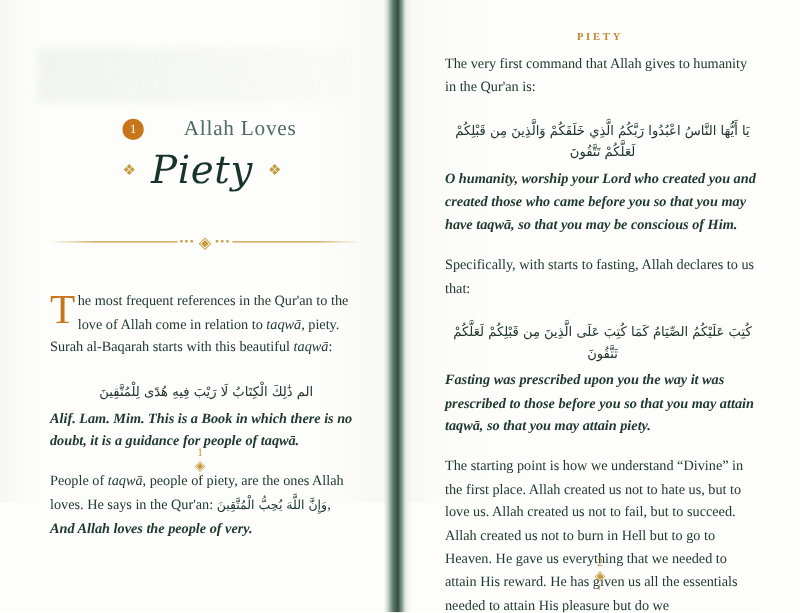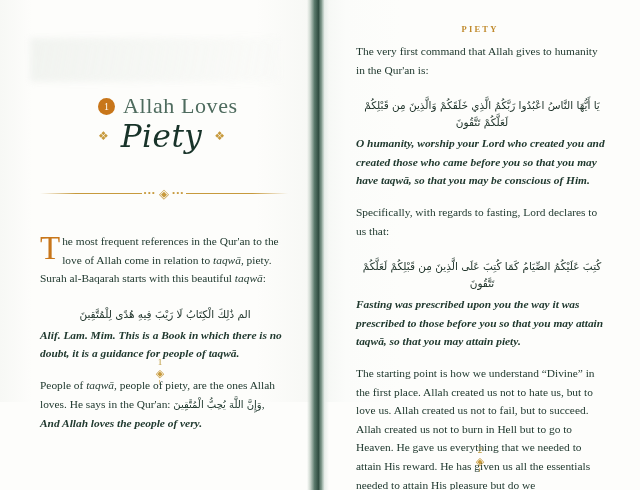--- a/index.html
+++ b/index.html
@@ -126,24 +126,25 @@
     height: 17px;
     border-radius: 50%;
     background: #c8761a;
     color: #fffdf8;
     font-size: 10px;
     line-height: 17px;
     text-align: center;
     font-family: "Liberation Serif", serif;
   }
   .chap-kicker {
-    font-size: 22px;
+    font-size: 17px;
     color: #4e6b5e;
     letter-spacing: .6px;
     font-family: "Liberation Serif", serif;
+    margin-left: 24px;
   }
 
   .chap-title-row {
     position: absolute;
     left: 98px;
     top: 118px;
     display: flex;
     align-items: center;
     gap: 12px;
   }
@@ -285,21 +286,21 @@
       <div class="folio-orn">◈</div>
       <div class="folio-tail">⁞</div>
     </div>
   </div>
 
   <div class="page right">
     <div class="body-col" style="left:36px; top:42px; width:252px;">
       <p>The very first command that Allah gives to humanity in the Qur'an is:</p>
       <div class="arabic">يَا أَيُّهَا النَّاسُ اعْبُدُوا رَبَّكُمُ الَّذِي خَلَقَكُمْ وَالَّذِينَ مِن قَبْلِكُمْ لَعَلَّكُمْ تَتَّقُونَ</div>
       <p class="bold-ital">O humanity, worship your Lord who created you and created those who came before you so that you may have taqwā, so that you may be conscious of Him.</p>
-      <p>Specifically, with regards to fasting, Lord declares to us that:</p>
+      <p>Specifically, with starts to fasting, Allah declares to us that:</p>
       <div class="arabic">كُتِبَ عَلَيْكُمُ الصِّيَامُ كَمَا كُتِبَ عَلَى الَّذِينَ مِن قَبْلِكُمْ لَعَلَّكُمْ تَتَّقُونَ</div>
       <p class="bold-ital">Fasting was prescribed upon you the way it was prescribed to those before you so that you may attain taqwā, so that you may attain piety.</p>
       <p>The starting point is how we understand “Divine” in the first place. Allah created us not to hate us, but to love us. Allah created us not to fail, but to succeed. Allah created us not to burn in Hell but to go to Heaven. He gave us everything that we needed to attain His reward. He has given us all the essentials needed to attain His pleasure but do we</p>
     </div>
   </div>
 
   <div class="running-head">PIETY</div>
 
   <div class="folio right">
     <div class="folio-num">2</div>

